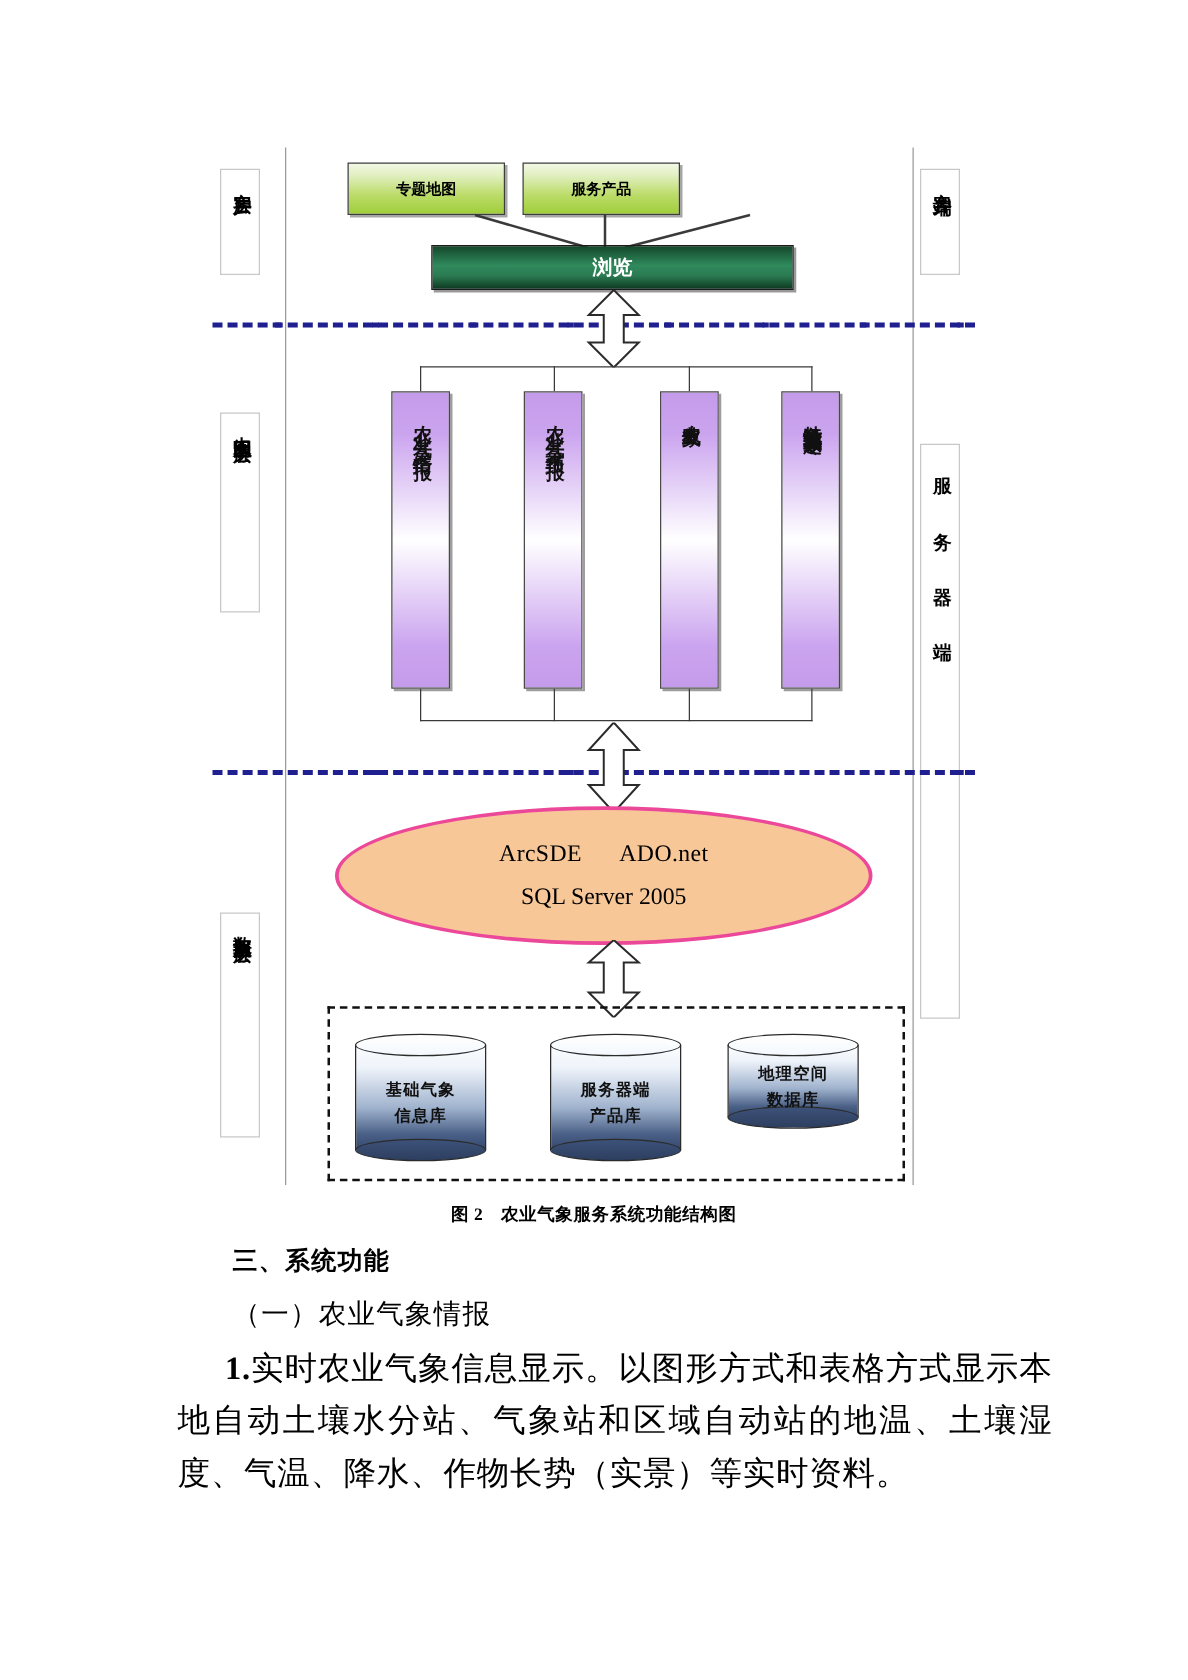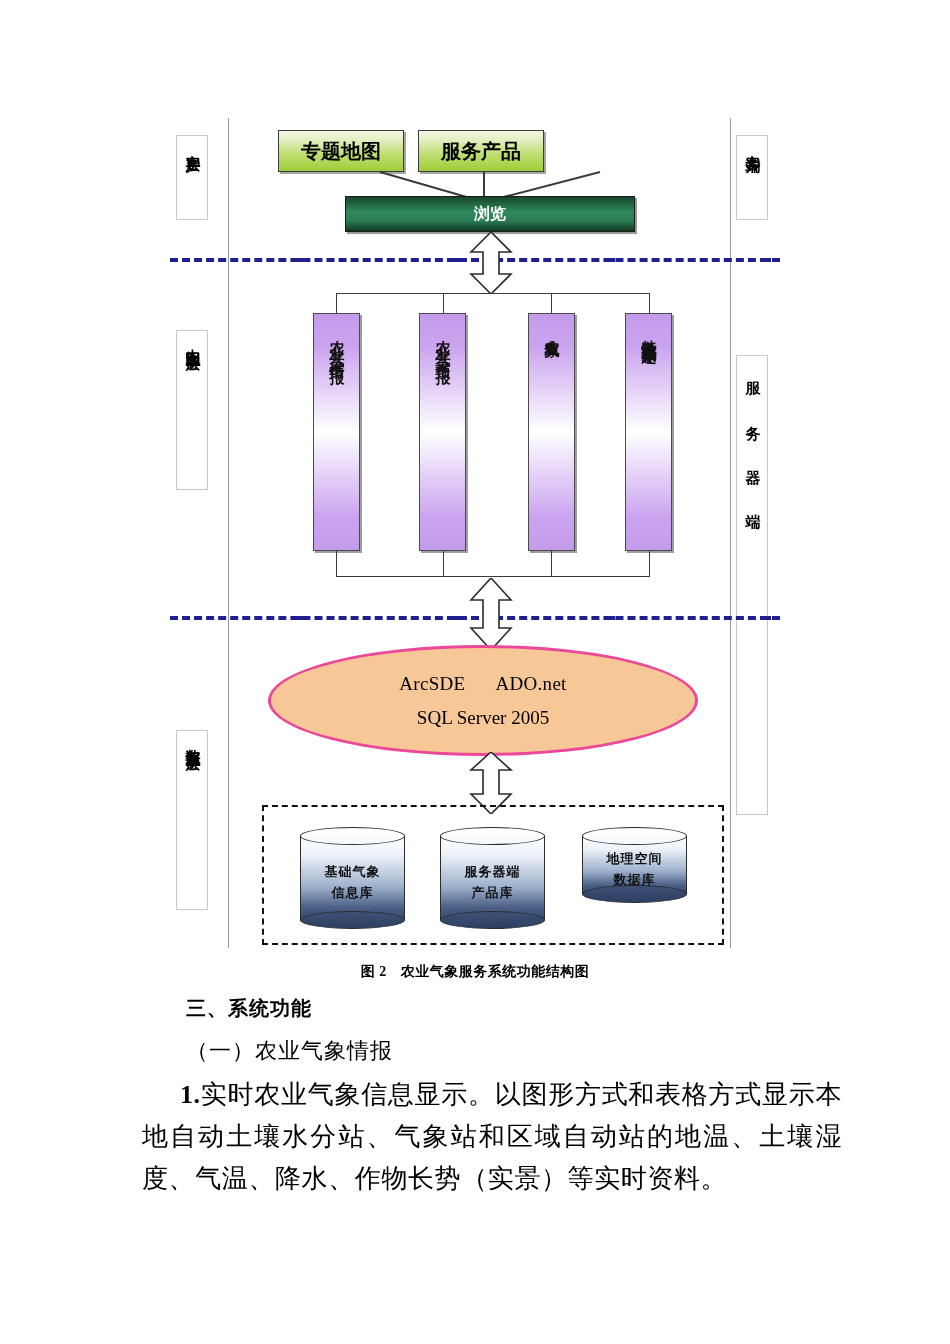--- a/index.html
+++ b/index.html
@@ -77,21 +77,21 @@
   
   .gbox {
     position: absolute;
     box-sizing: border-box;
     border: 1px solid #3c3c3c;
     background: linear-gradient(to bottom, #f2f8e4 0%, #e2f0c3 22%, #bcdc6a 62%, #9fce3a 100%);
     display: flex;
     align-items: center;
     justify-content: center;
     font-family: "Liberation Sans", sans-serif;
-    font-size: 20px;
+    font-size: 12px;
     font-weight: 700;
     color: #000;
     box-shadow: 2px 2px 0 rgba(0,0,0,.35);
   }
 
   .browse-box {
     position: absolute;
     box-sizing: border-box;
     border: 1px solid #1b1b1b;
     background: linear-gradient(to bottom, #15472c 0%, #2f8a5c 45%, #2b7a52 70%, #0e3a22 100%);
@@ -362,21 +362,21 @@
       </div>
       <div class="l2">SQL Server 2005</div>
     </div>
 
     <svg style="position:absolute; left:463px; top:752px; width:56px; height:62px;">
       <polygon points="28,0 48,18 36,18 36,42 48,42 28,62 8,42 20,42 20,18 8,18" fill="#ffffff" stroke="#2b2b2b" stroke-width="1.6"></polygon>
     </svg>
 
     <div class="dashbox" style="left:262px; top:805px; width:462px; height:140px;"></div>
 
-    <div class="cyl" style="left:300px; top:827px; width:105px; height:102px;">
+    <div class="cyl" style="left:284px; top:827px; width:105px; height:102px;">
       <div class="body"></div>
       <div class="bottom"></div>
       <div class="top"></div>
       <div class="lbl">
         <div>基础气象</div>
         <div>信息库</div>
       </div>
     </div>
 
     <div class="cyl" style="left:440px; top:827px; width:105px; height:102px;">

